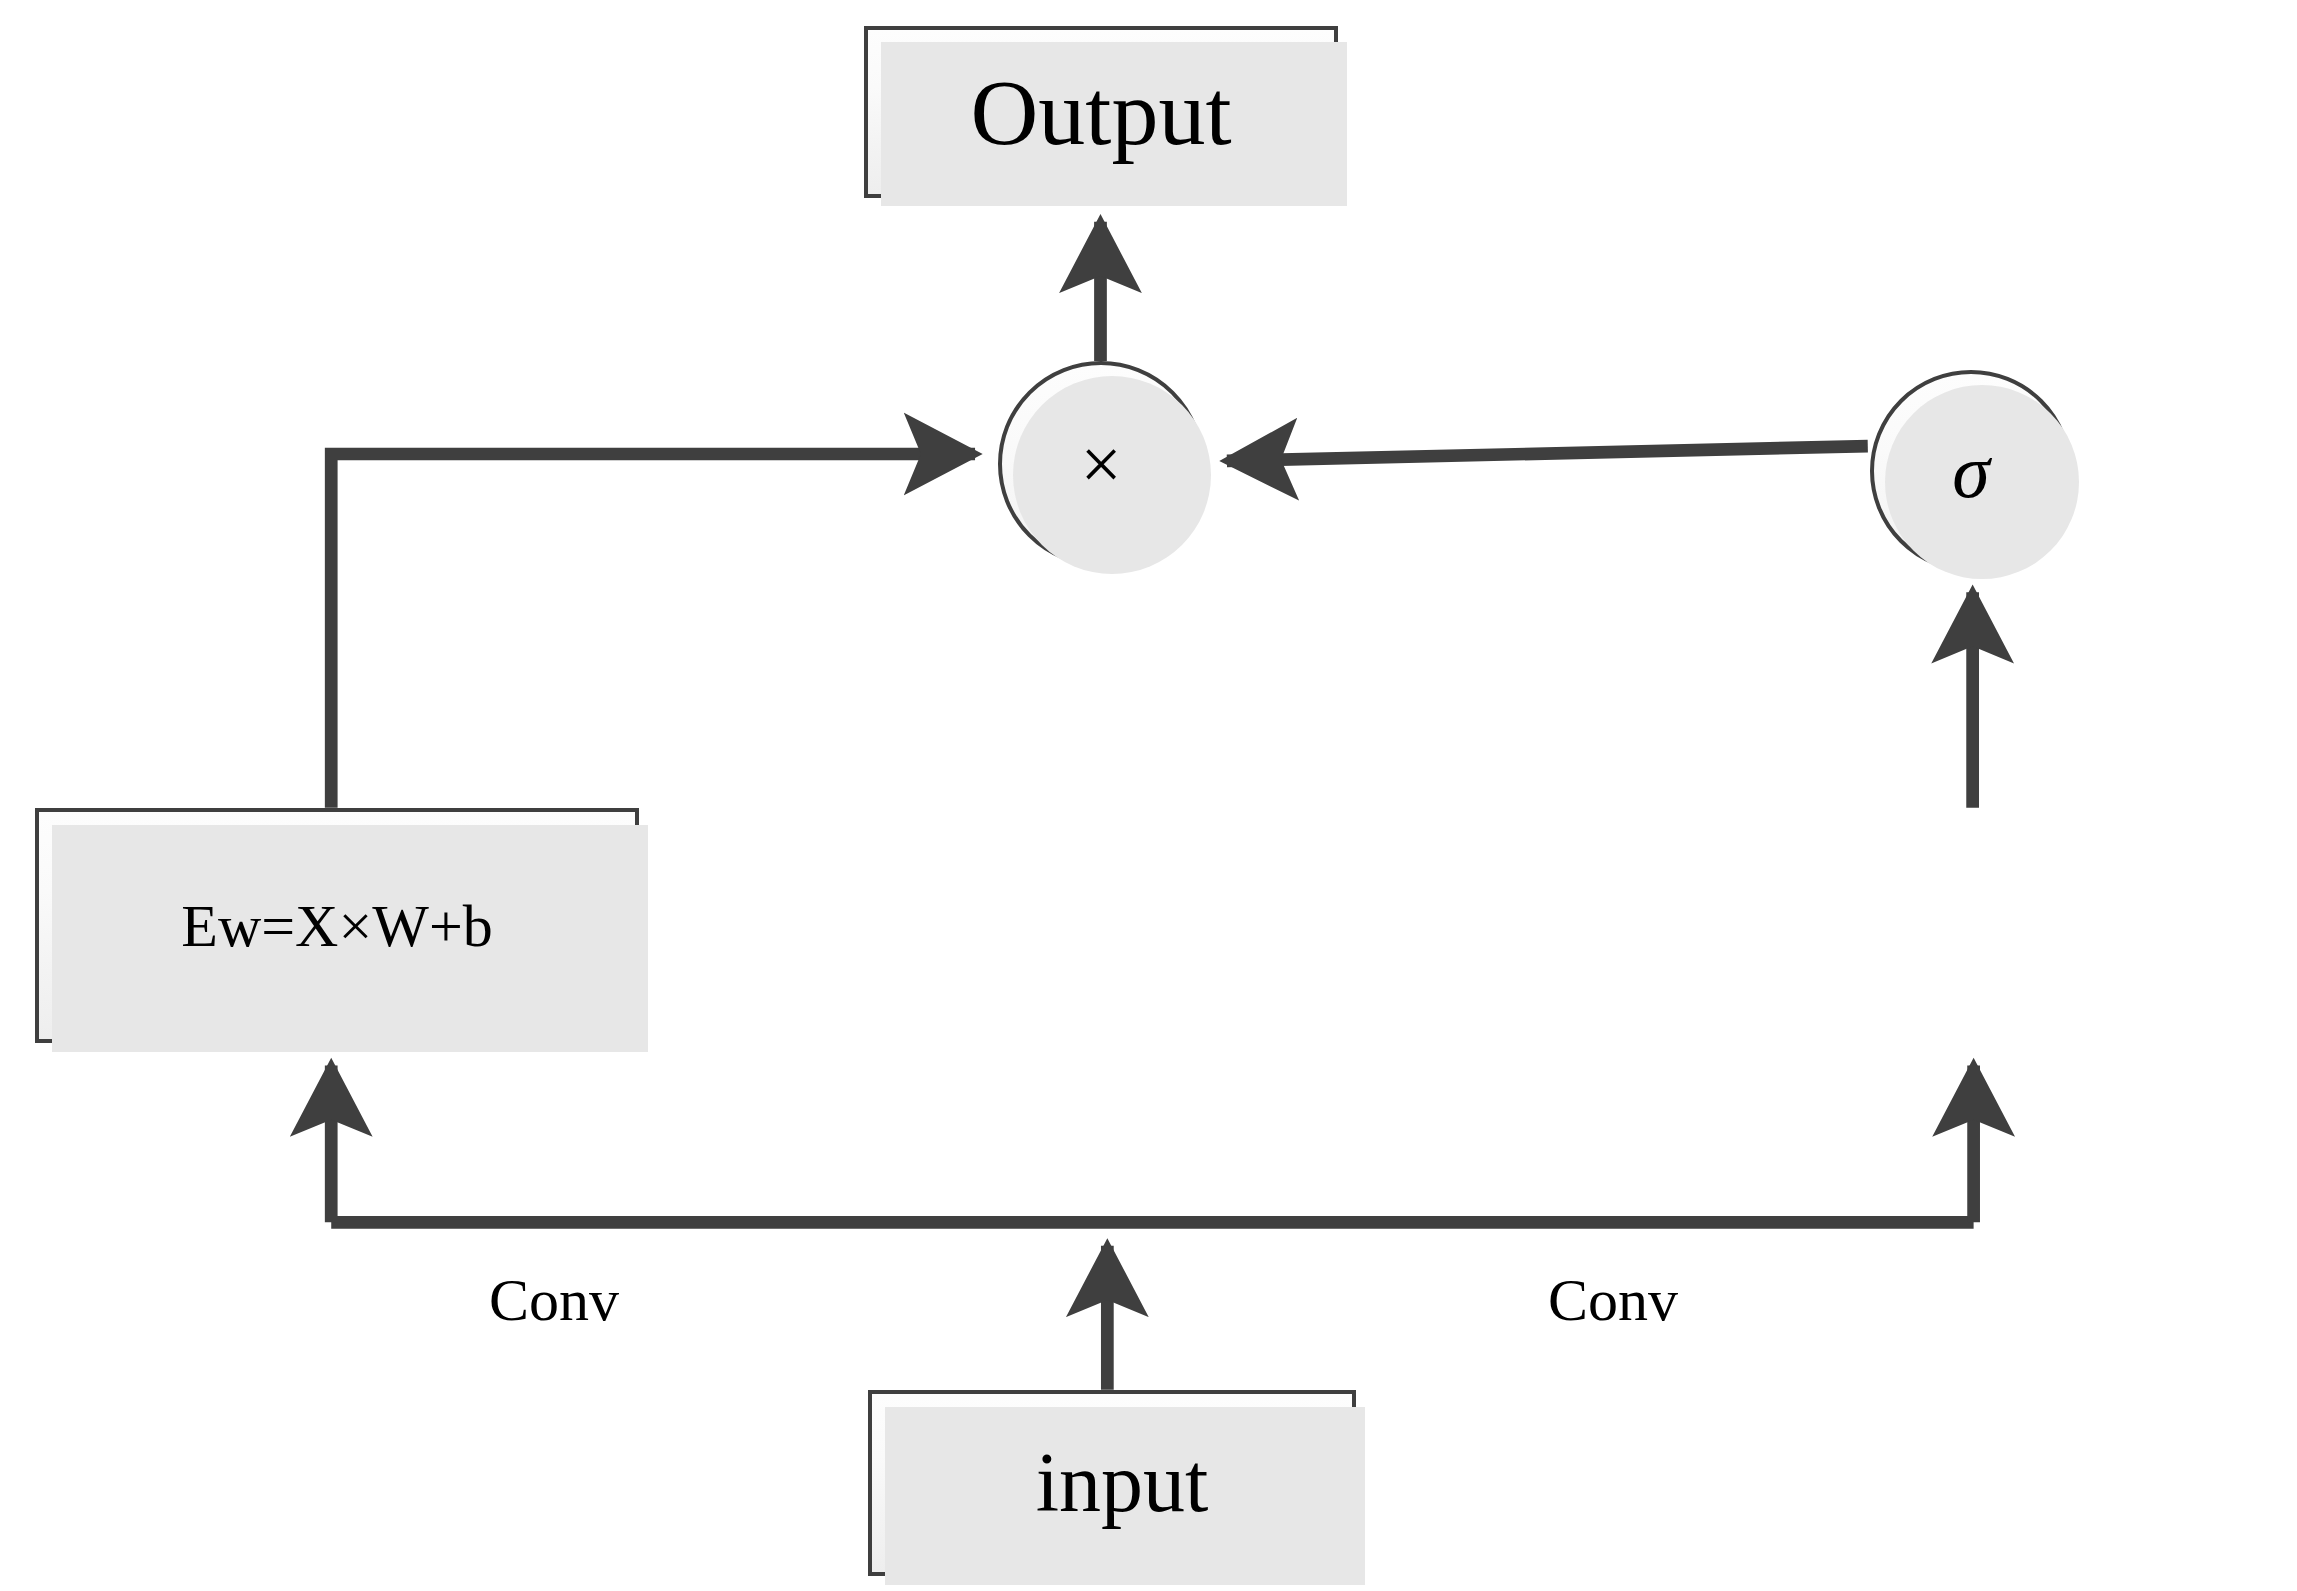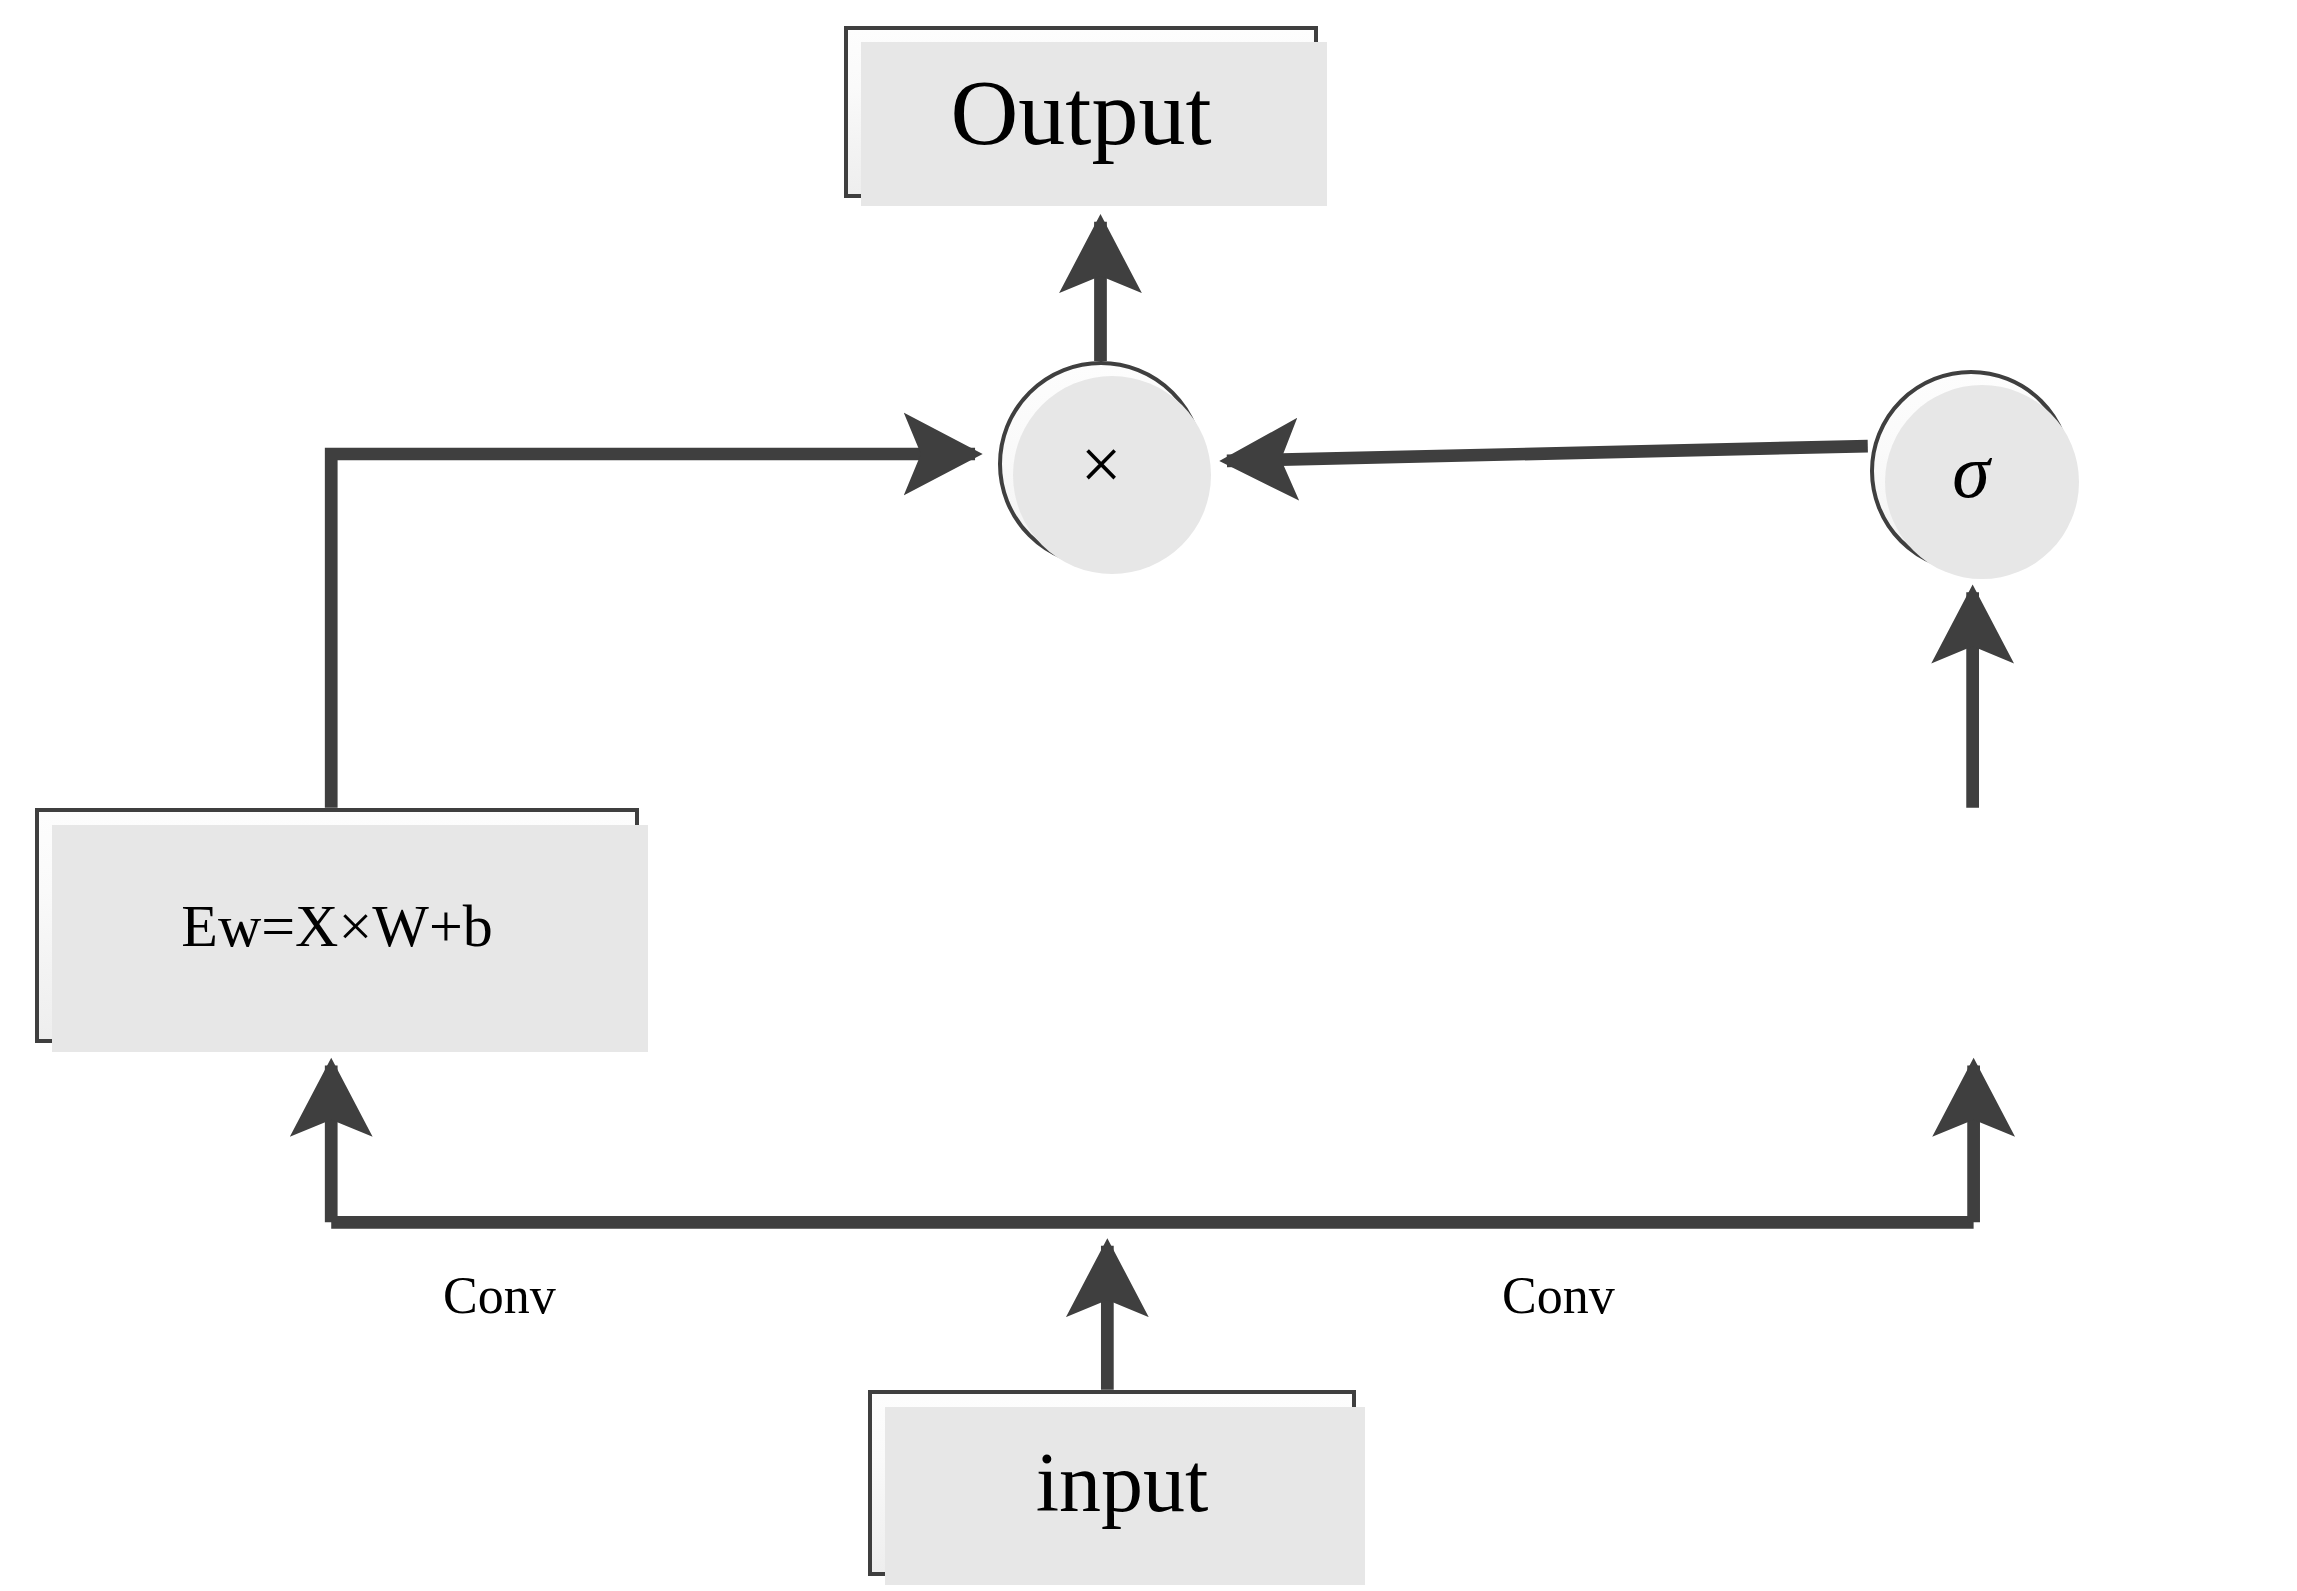--- a/index.html
+++ b/index.html
@@ -45,21 +45,21 @@
     position: absolute;
     left: 12.7px;
     top: 12.7px;
     width: 100%;
     height: 100%;
     background: #e7e7e7;
     z-index: -1;
   }
 
   #box-output {
-    left: 844px; top: 25.5px;
+    left: 864px; top: 25.5px;
     width: 474px; height: 172px;
     font-size: 94px;
   }
   #box-ew {
     left: 35px; top: 808px;
     width: 604px; height: 235px;
     font-size: 60px;
     text-align: right;
   }
   #box-ev {
@@ -108,24 +108,25 @@
     left: 1870px; top: 370px;
     width: 202px; height: 202px;
     font-size: 76px;
     font-style: italic;
   }
 
   
   .edge-label {
     position: absolute;
     color: #000000;
-    font-size: 52px;
+    font-size: 60px;
     line-height: 1;
     white-space: nowrap;
     z-index: 4;
+    margin-left: 46px;
   }
   #label-conv-left { left: 443px; top: 1270px; }
   #label-conv-right { left: 1502px; top: 1270px; }
 </style>
 </head>
 <body>
 
 <div id="canvas">
 
   <svg id="edges" viewBox="0 0 2344 1624" width="2297" height="1592" xmlns="http://www.w3.org/2000/svg">

